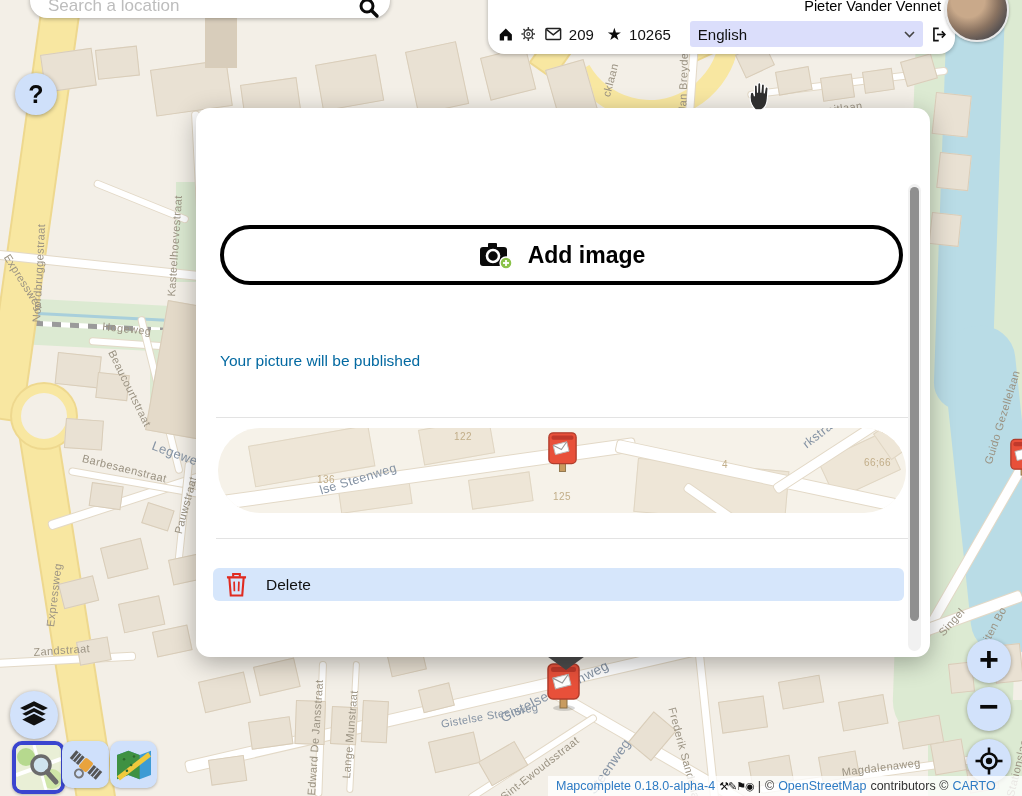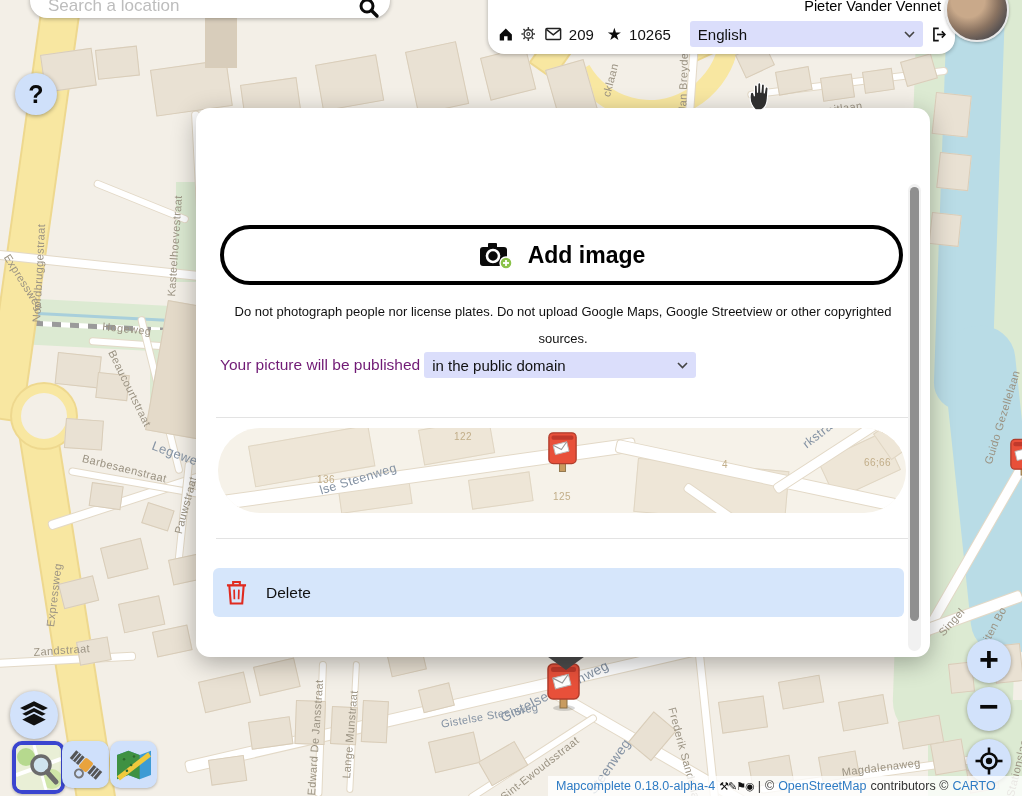--- a/index.html
+++ b/index.html
@@ -44,27 +44,27 @@
         box-shadow:0 6px 24px rgba(0,0,0,.30);z-index:10;}
   #modal-tail{position:absolute;left:544px;top:654px;width:0;height:0;z-index:9;
         border-left:22px solid transparent;border-right:22px solid transparent;border-top:16px solid #4d4d4d;}
   #modal-title-row{position:absolute;left:20px;top:26px;right:20px;display:flex;align-items:center;gap:18px;}
   #modal-title{font-size:23px;font-weight:700;color:#111;}
   #addimg{position:absolute;left:24px;top:117px;right:27px;height:60px;border:4px solid #000;border-radius:40px;
         display:flex;align-items:center;justify-content:center;gap:14px;cursor:pointer;box-sizing:border-box;background:#fff;}
   #addimg span{font-size:23px;font-weight:700;color:#000;}
   #imgnote{position:absolute;left:27px;top:190px;width:680px;text-align:center;font-size:13px;color:#111;line-height:27px;}
   #licrow{position:absolute;left:24px;top:244px;display:flex;align-items:center;gap:4px;}
-  #licrow .lbl{font-size:15.5px;color:#701a75;}
+  #licrow .lbl{font-size:15.5px;color:#0369a1;}
   #licsel{width:272px;}
   .hline{position:absolute;left:20px;right:22px;border-top:1px solid #e3e3e3;}
   #minimap{position:absolute;left:22px;top:320px;width:688px;height:85px;border-radius:42px;overflow:hidden;
         background:#f6f2e9;cursor:grab;}
   .mm-bld{position:absolute;background:#eee6d7;border:1px solid #e0d6c3;transform-origin:0 0;}
-  #delrow{position:absolute;left:17px;top:460px;width:691px;height:49px;background:#d6e6fb;border-radius:6px;
+  #delrow{position:absolute;left:17px;top:460px;width:691px;height:33px;background:#d6e6fb;border-radius:6px;
         display:flex;align-items:center;gap:19px;padding-left:13px;box-sizing:border-box;cursor:pointer;}
   #delrow span{font-size:15.5px;color:#111;}
   #sbtrack{position:absolute;left:712px;top:76px;width:13px;height:467px;background:#f1f1f1;border-radius:7px;}
   #sbthumb{position:absolute;left:2px;top:3px;width:9px;height:434px;background:#8f8f8f;border-radius:5px;cursor:pointer;}
   
   .marker{position:absolute;z-index:8;cursor:pointer;}
   
   #attrib{position:absolute;left:548px;bottom:0;width:474px;height:20px;background:rgba(255,255,255,.78);z-index:20;
         display:flex;align-items:center;gap:4px;font-size:12.5px;color:#333;padding-left:8px;box-sizing:border-box;}
   #attrib a{color:#2e7bc4;text-decoration:none;cursor:pointer;}
@@ -283,30 +283,23 @@
       <rect x="2" y="7" width="27" height="19" rx="3" fill="#0a0a0a"></rect>
       <rect x="10" y="3" width="9" height="5" rx="1" fill="#0a0a0a"></rect>
       <circle cx="15" cy="16" r="6" fill="none" stroke="#fff" stroke-width="2.6"></circle>
       <circle cx="28" cy="23" r="6" fill="#8bc34a" stroke="#fff" stroke-width="1.4"></circle>
       <line x1="28" y1="20" x2="28" y2="26" stroke="#fff" stroke-width="1.8"></line>
       <line x1="25" y1="23" x2="31" y2="23" stroke="#fff" stroke-width="1.8"></line>
         </svg>
     <span>Add image</span>
   </div>
 
-  <div id="imgnote">Do not photograph people nor license plates. Do not upload Google Maps, Google Streetview or other copyrighted sources.</div>
 
   <div id="licrow">
     <span class="lbl">Your picture will be published</span>
-    <div class="selectbox" id="licsel">
-      <span>in the public domain</span>
-      <svg width="11" height="7" viewBox="0 0 11 7" style="margin-left:auto;">
-        <path d="M1 1 L5.5 5.5 L10 1" fill="none" stroke="#444" stroke-width="1.6"></path>
-          </svg>
-    </div>
   </div>
 
   <div class="hline" style="top:309px;"></div>
 
   <div id="minimap">
     <div id="minimap-decor" style="position:absolute;inset:0;">
           <div class="mm-bld" style="position: absolute; left: 30px; top: 18px; width: 120px; height: 40px; transform: rotate(-10deg); transform-origin: 0px 0px;"></div>
           <div class="mm-bld" style="position: absolute; left: 200px; top: 2px; width: 70px; height: 34px; transform: rotate(-10deg); transform-origin: 0px 0px;"></div>
           <div class="mm-bld" style="position: absolute; left: 250px; top: 52px; width: 60px; height: 28px; transform: rotate(-8deg); transform-origin: 0px 0px;"></div>
           <div class="mm-bld" style="position: absolute; left: 420px; top: 30px; width: 150px; height: 52px; transform: rotate(5deg); transform-origin: 0px 0px;"></div>

